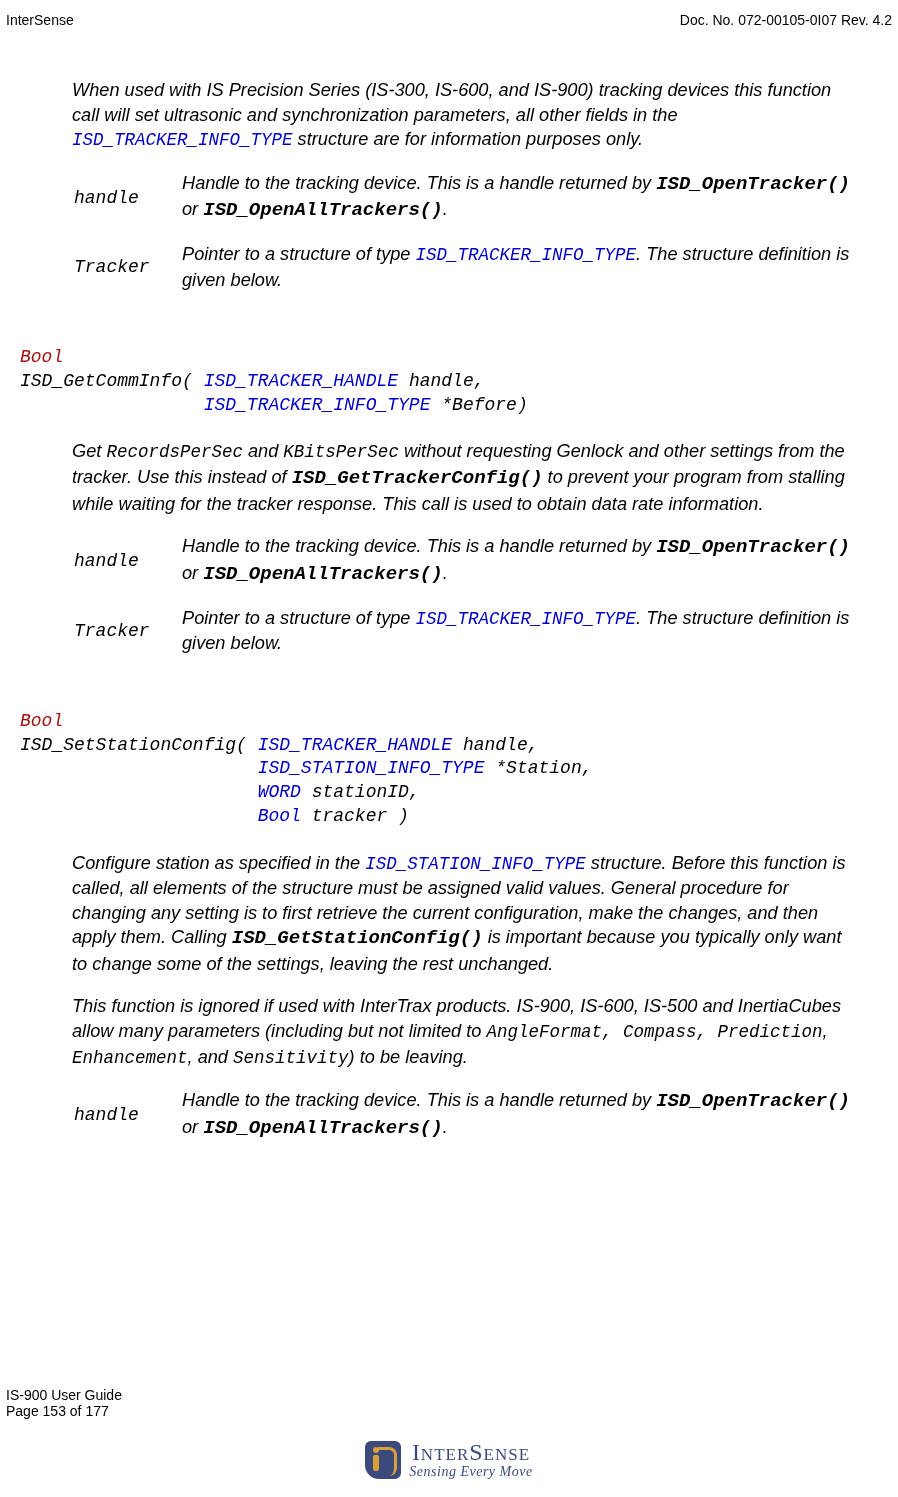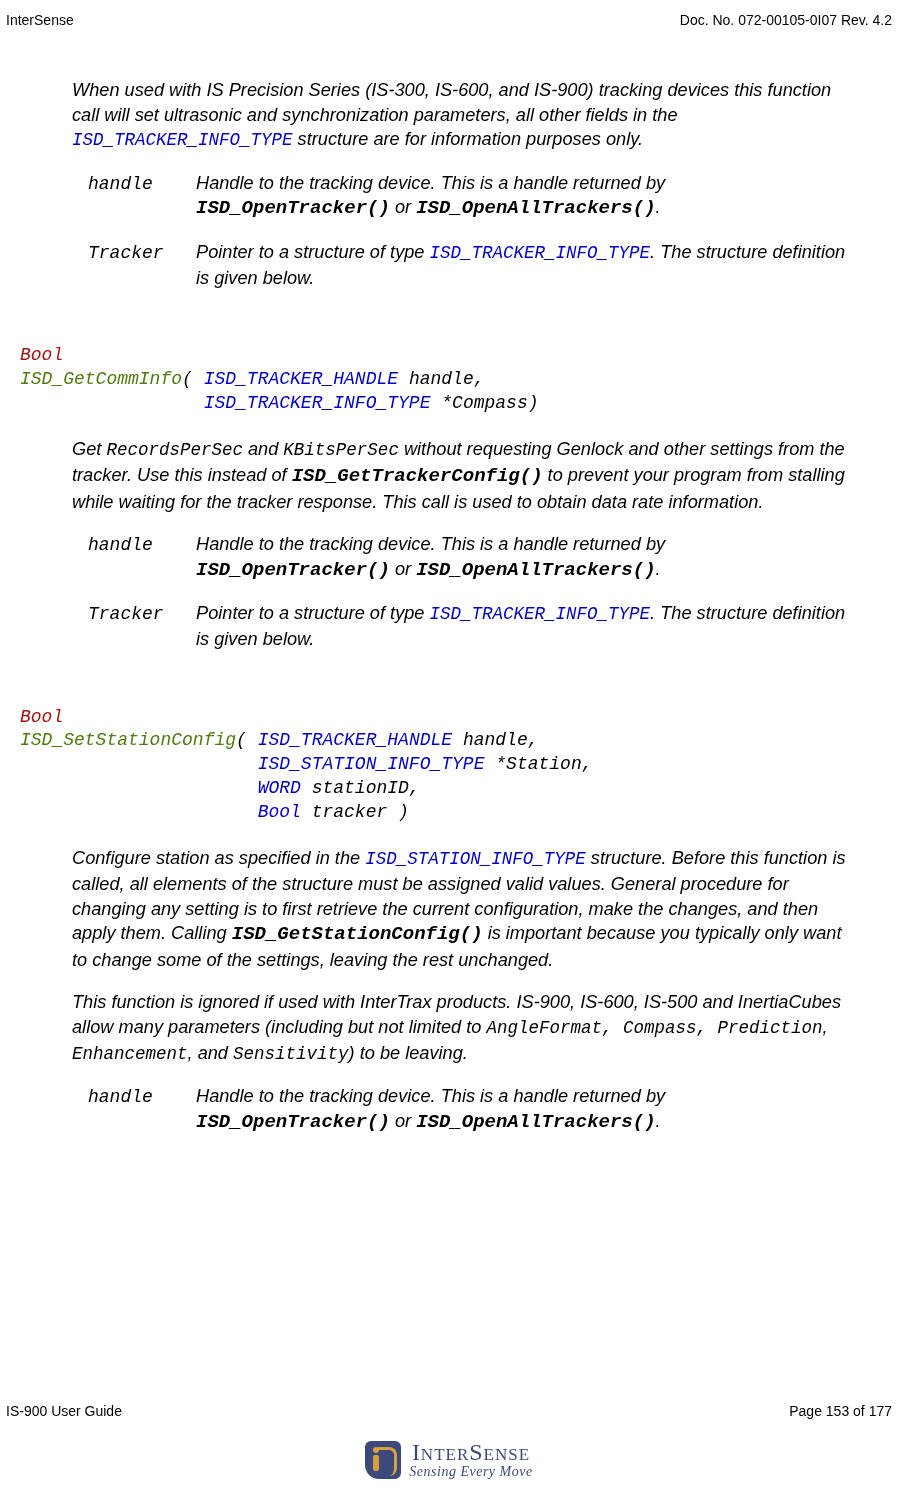--- a/index.html
+++ b/index.html
@@ -27,21 +27,22 @@
     font-size: 18.2px;
     line-height: 1.35;
     font-style: italic;
   }
   .indent {
     margin-left: 0;
   }
   .param-block {
     display: flex;
     margin-top: 18px;
-    margin-left: 16px;
+    margin-left: 2px;
+    align-items: center;
   }
   .param-name {
     flex: 0 0 108px;
     font-family: "Courier New", monospace;
     font-size: 18px;
     padding-top: 1px;
   }
   .param-desc {
     flex: 1;
     font-size: 18.2px;
@@ -58,35 +59,36 @@
   .code-sig {
     font-family: "Courier New", monospace;
     font-size: 18px;
     white-space: pre;
     margin-left: -52px;
     margin-top: 54px;
     margin-bottom: 22px;
     line-height: 1.32;
   }
   .kw-red { color: #a31515; }
-  .kw-green { color: #4d7c0f; }
+  .kw-green { color: #000000; }
   .kw-blue { color: #0000c8; }
   .txt-blk { color: #000; }
   .para {
     margin-top: 18px;
   }
   .footer-row {
     display: flex;
     justify-content: space-between;
     font-size: 14px;
     padding: 0 6px;
     position: absolute;
     bottom: 78px;
     left: 0;
     right: 0;
+    flex-direction: column;
   }
   .logo-wrap {
     position: absolute;
     bottom: 18px;
     left: 0;
     right: 0;
     text-align: center;
   }
   .logo {
     display: inline-block;
@@ -181,21 +183,21 @@
       <div class="param-block">
         <div class="param-name">Tracker</div>
         <div class="param-desc">
           <span>Pointer to a structure of type </span><span class="mono kw-blue">ISD_TRACKER_INFO_TYPE</span><span>.  The structure definition is given below.</span>
         </div>
       </div>
     </div>
 
     <div class="code-sig"><span class="kw-red">Bool</span>
 <span class="kw-green">ISD_GetCommInfo</span><span class="txt-blk">( </span><span class="kw-blue">ISD_TRACKER_HANDLE</span><span class="txt-blk"> handle,</span>
-<span>                 </span><span class="kw-blue">ISD_TRACKER_INFO_TYPE</span><span class="txt-blk"> *Compass)</span></div>
+<span>                 </span><span class="kw-blue">ISD_TRACKER_INFO_TYPE</span><span class="txt-blk"> *Before)</span></div>
 
     <div class="indent">
       <span>Get </span><span class="mono">RecordsPerSec</span><span> and </span><span class="mono">KBitsPerSec</span><span> without requesting Genlock and other settings from the tracker. Use this instead of </span><span class="mono-bold">ISD_GetTrackerConfig()</span><span> to prevent your program from stalling while waiting for the tracker response. This call is used to obtain data rate information.</span>
 
       <div class="param-block">
         <div class="param-name">handle</div>
         <div class="param-desc">
           <span>Handle to the tracking device.  This is a handle returned by </span><span class="mono-bold">ISD_OpenTracker()</span><span> or </span><span class="mono-bold">ISD_OpenAllTrackers()</span><span>.</span>
         </div>
       </div>

